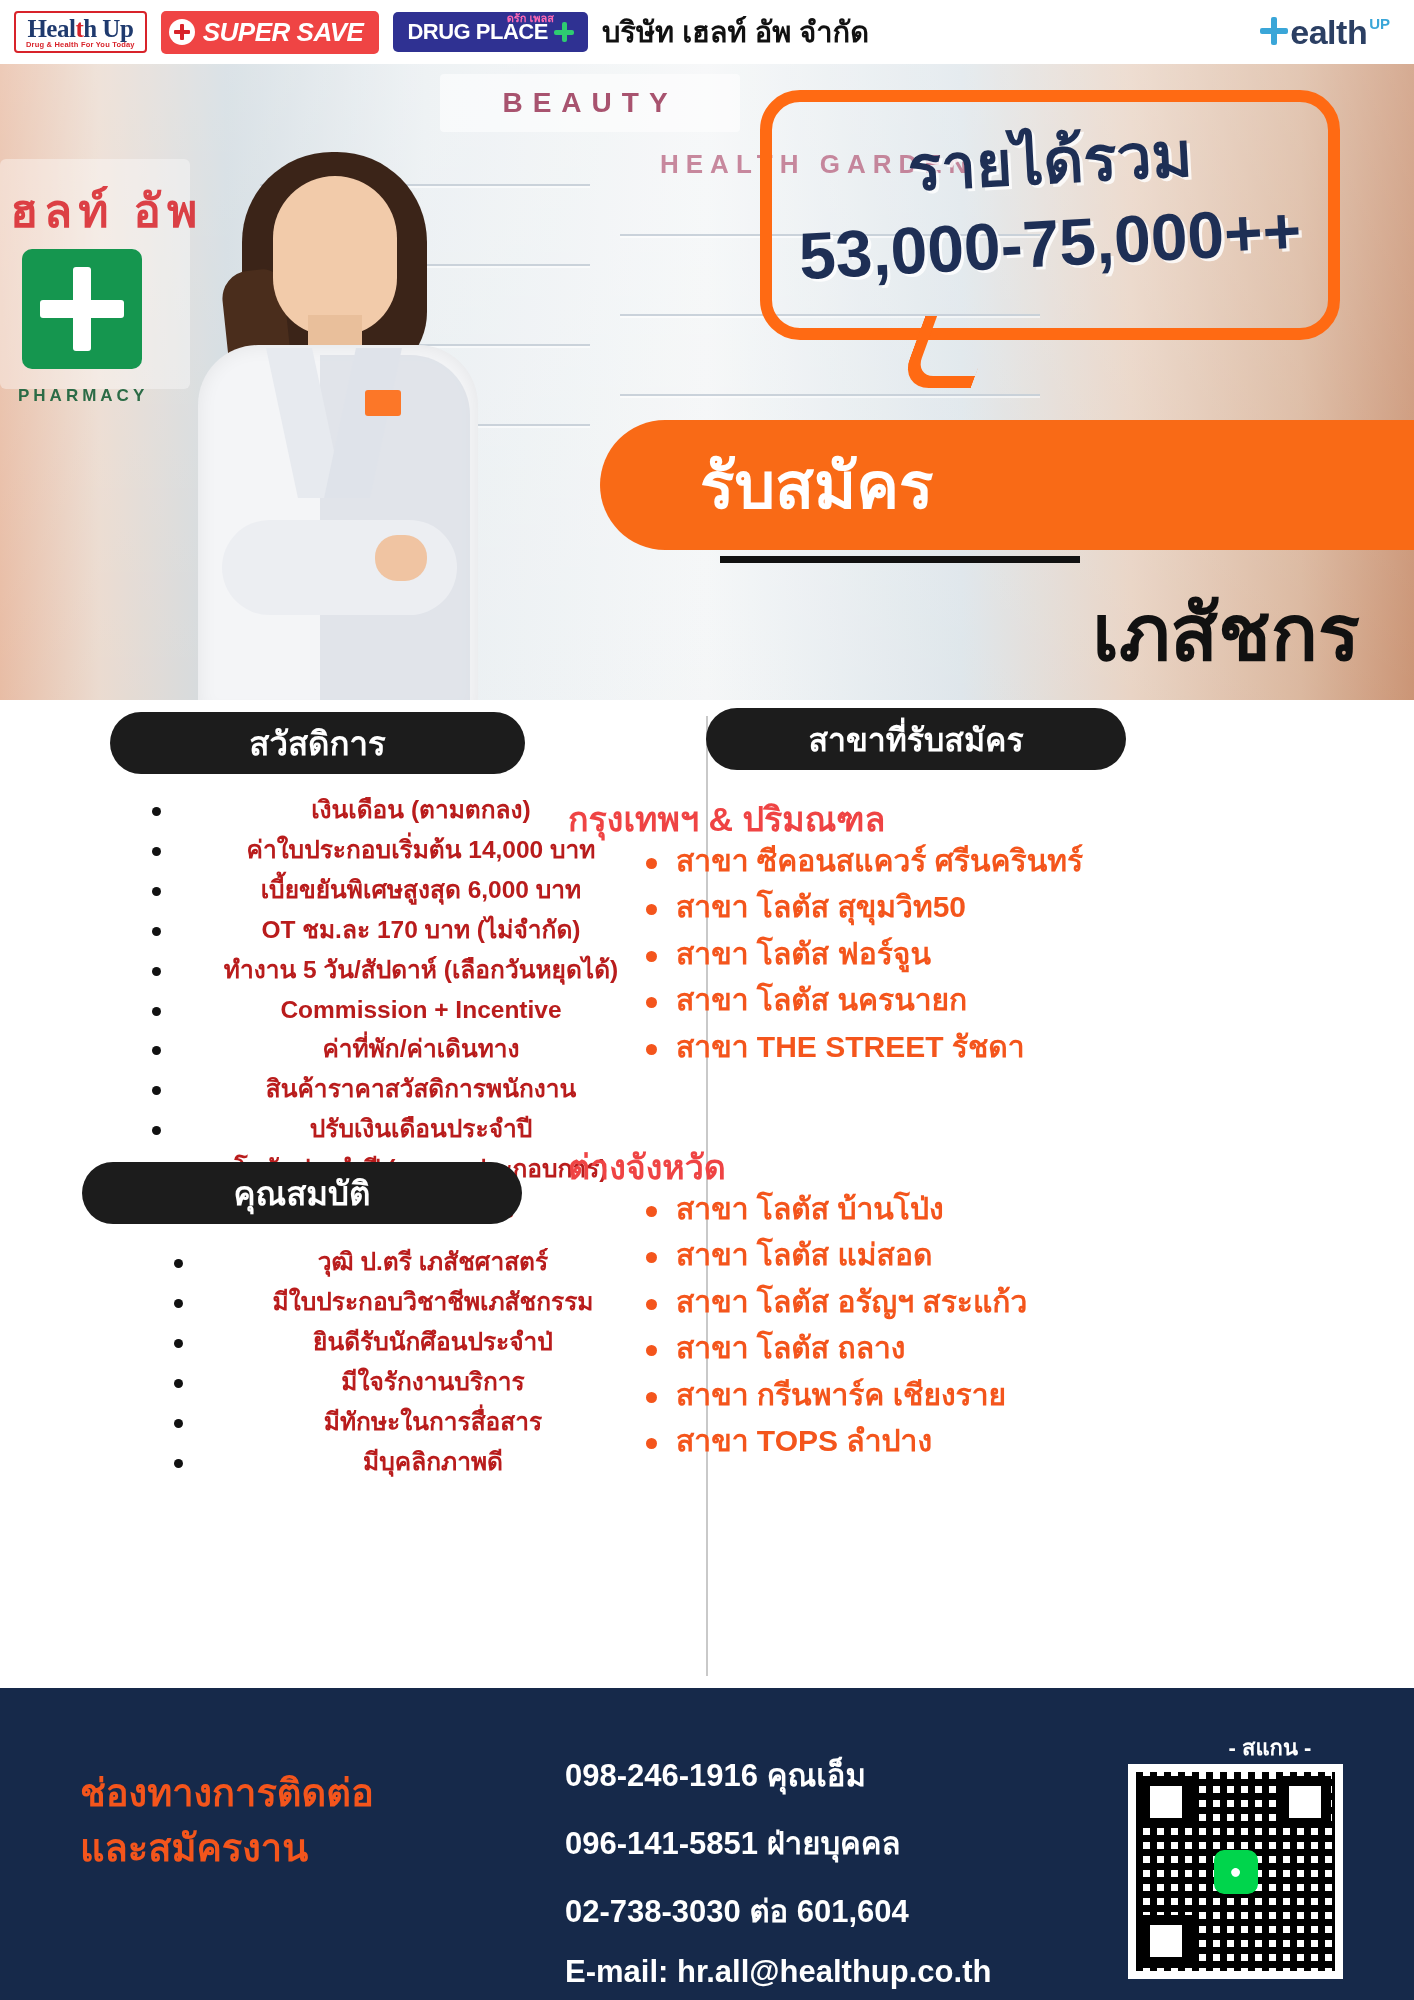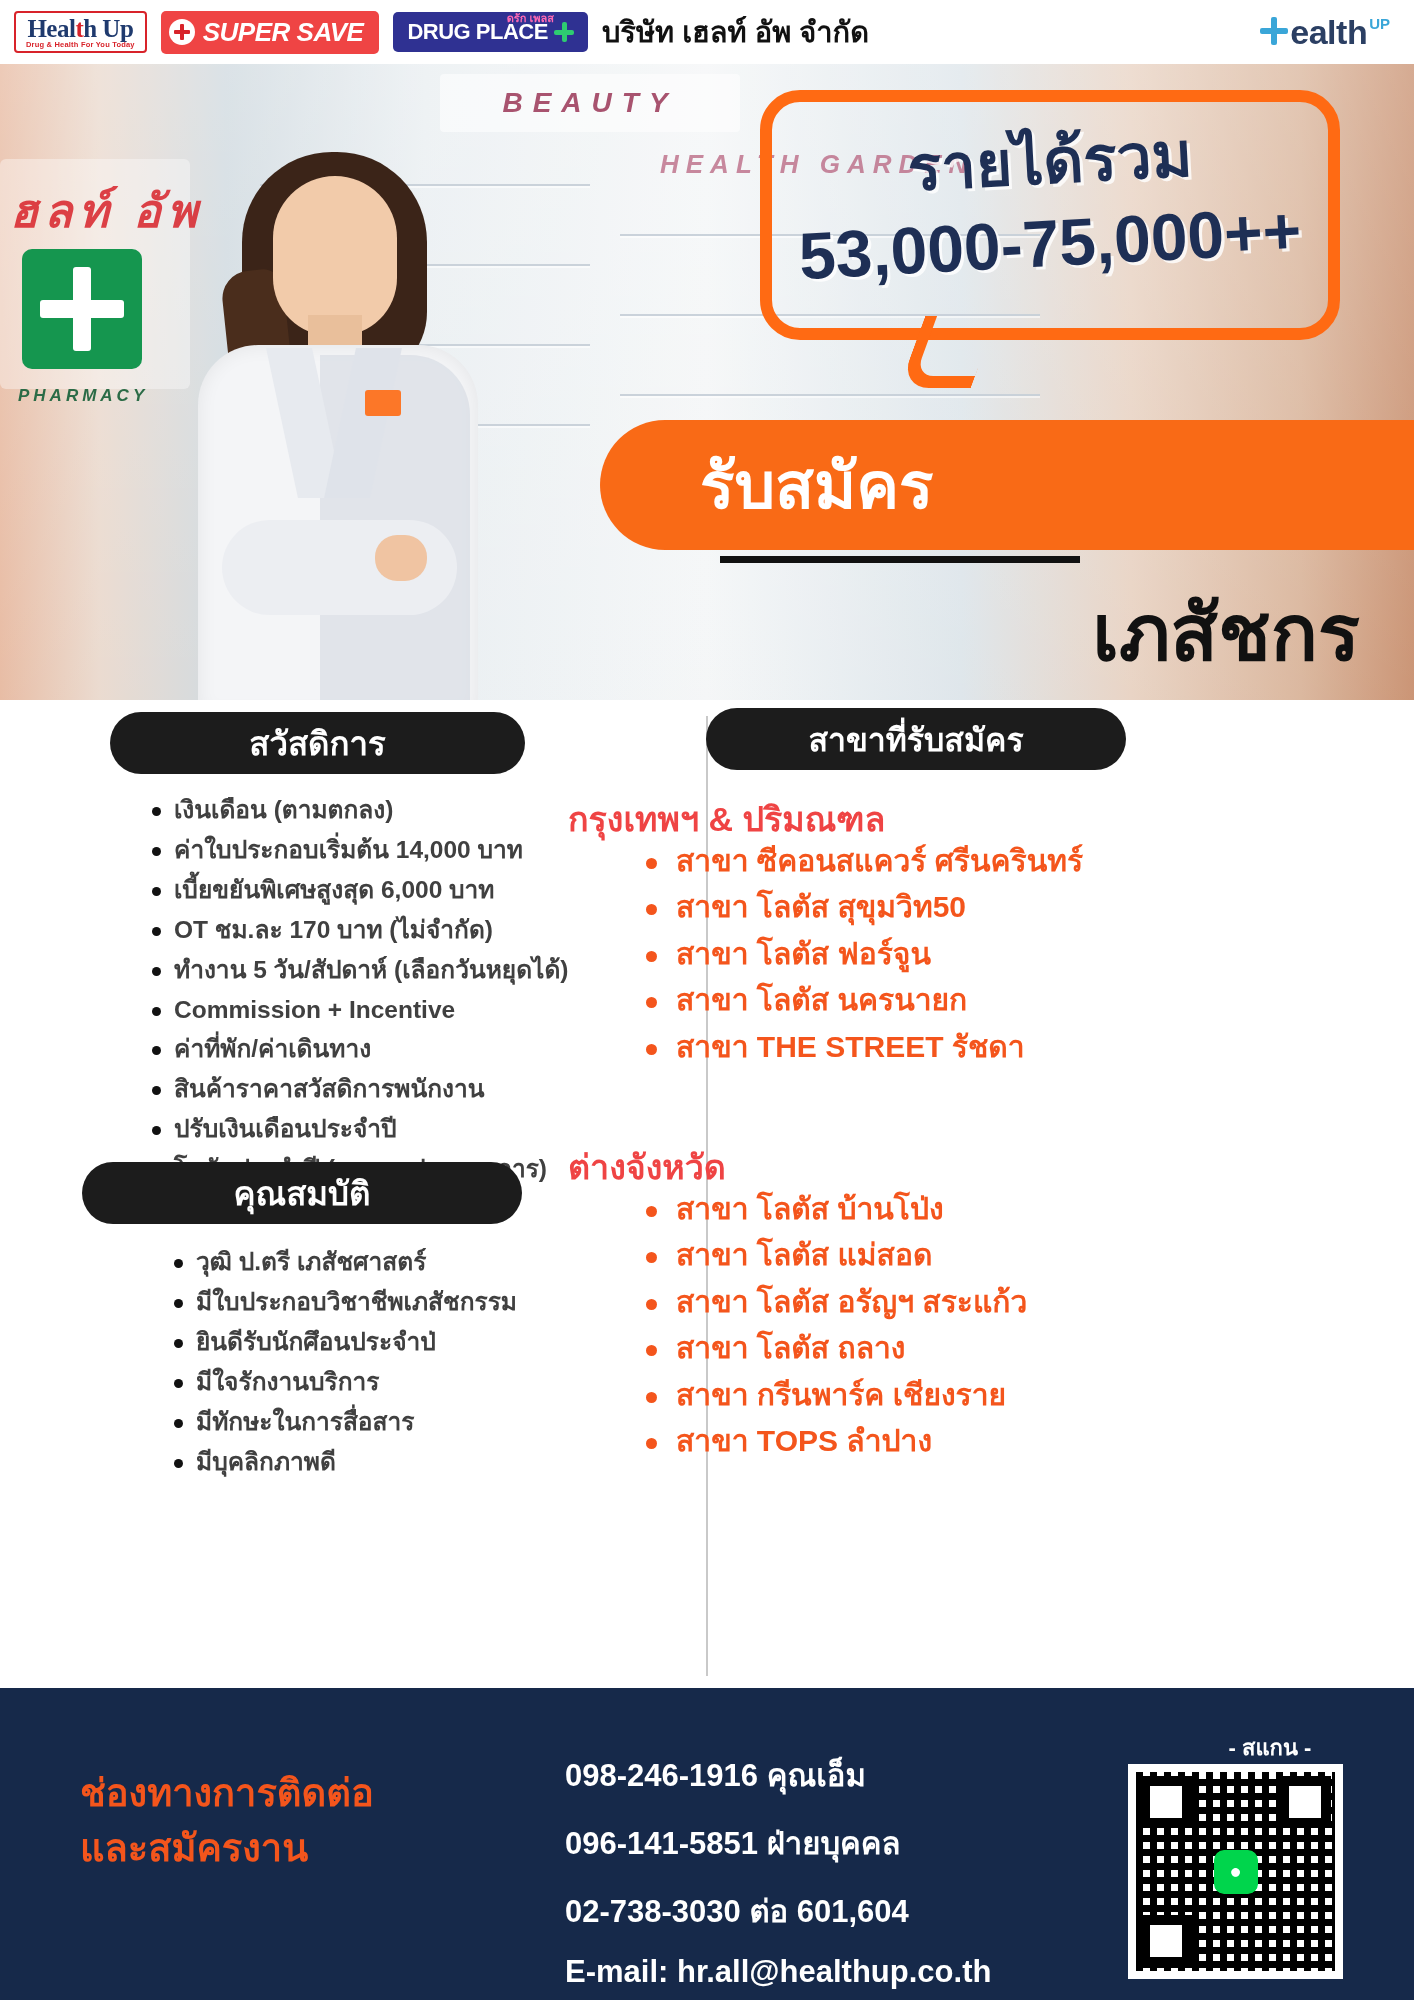--- a/index.html
+++ b/index.html
@@ -115,21 +115,20 @@
     font-size: 15px; font-weight: bold; color: #3aa6d8; margin-top: 2px;
   }
 
   
   .hero {
     position: absolute;
     top: 64px; left: 0;
     width: 1414px; height: 640px;
     overflow: hidden;
     background: #bef264;
-    font-style: italic;
   }
   .hero-bg {
     position: absolute; inset: 0;
     background:
       linear-gradient(180deg, rgba(255,255,255,0.25), rgba(255,255,255,0.05)),
       linear-gradient(90deg,#e7b9a0 0%, #ead9cd 7%, #cfd9df 16%, #e9eef1 30%, #f4f6f7 50%, #dde5ea 68%, #e8d2c2 80%, #d9b49a 92%, #c88f6e 100%);
   }
   .shelf {
     position: absolute; background: rgba(255,255,255,0.55);
     border-top: 2px solid rgba(190,200,210,0.8);
@@ -300,23 +299,24 @@
   .pill-qual {
     position: absolute; left: 82px; top: 462px; width: 440px; height: 62px;
     font-size: 33px;
   }
   ul.bullets { list-style: none; }
   ul.bullets li {
     position: relative;
     padding-left: 26px;
     margin-bottom: 11px;
     font-size: 24.5px;
-    color: #404040;
+    color: #b91c1c;
     font-weight: bold;
     line-height: 1.18;
+    text-align: center;
   }
   ul.bullets li::before {
     content: "";
     position: absolute; left: 4px; top: 11px;
     width: 9px; height: 9px; border-radius: 50%; background: #111111;
   }
   .welfare-list { position: absolute; left: 148px; top: 96px; width: 520px; }
   .qual-list { position: absolute; left: 170px; top: 548px; width: 500px; }
 
   

